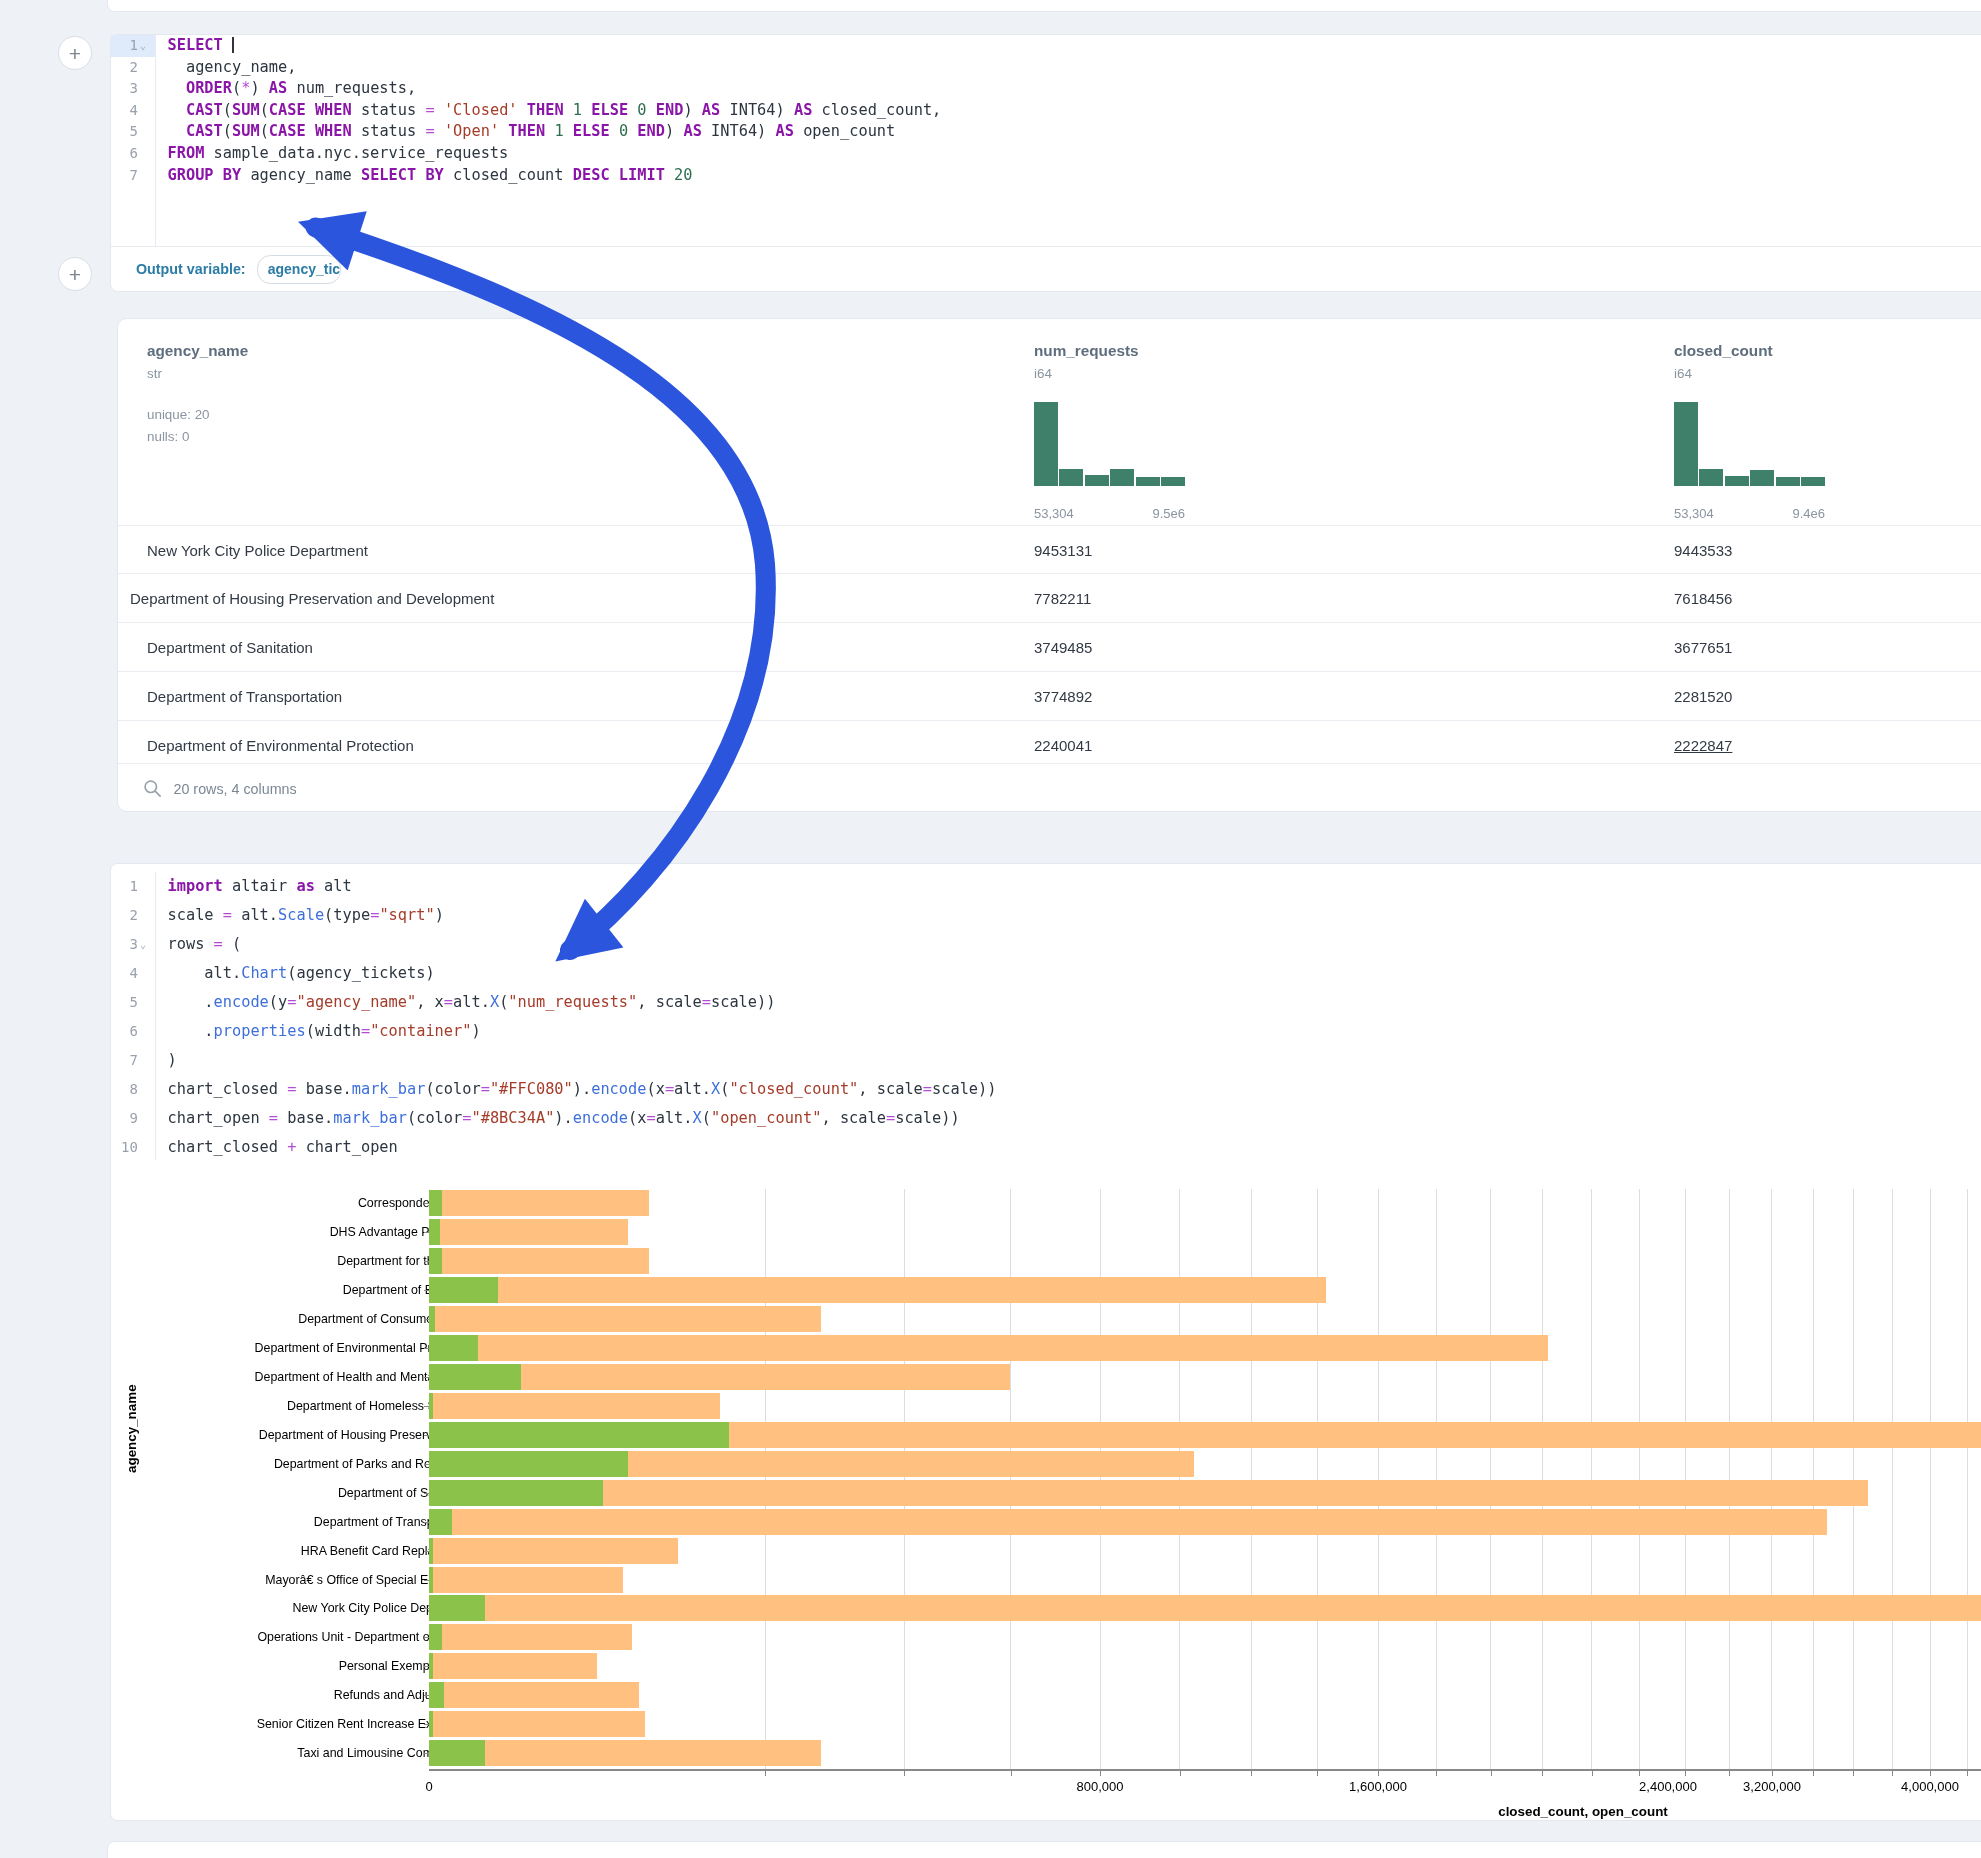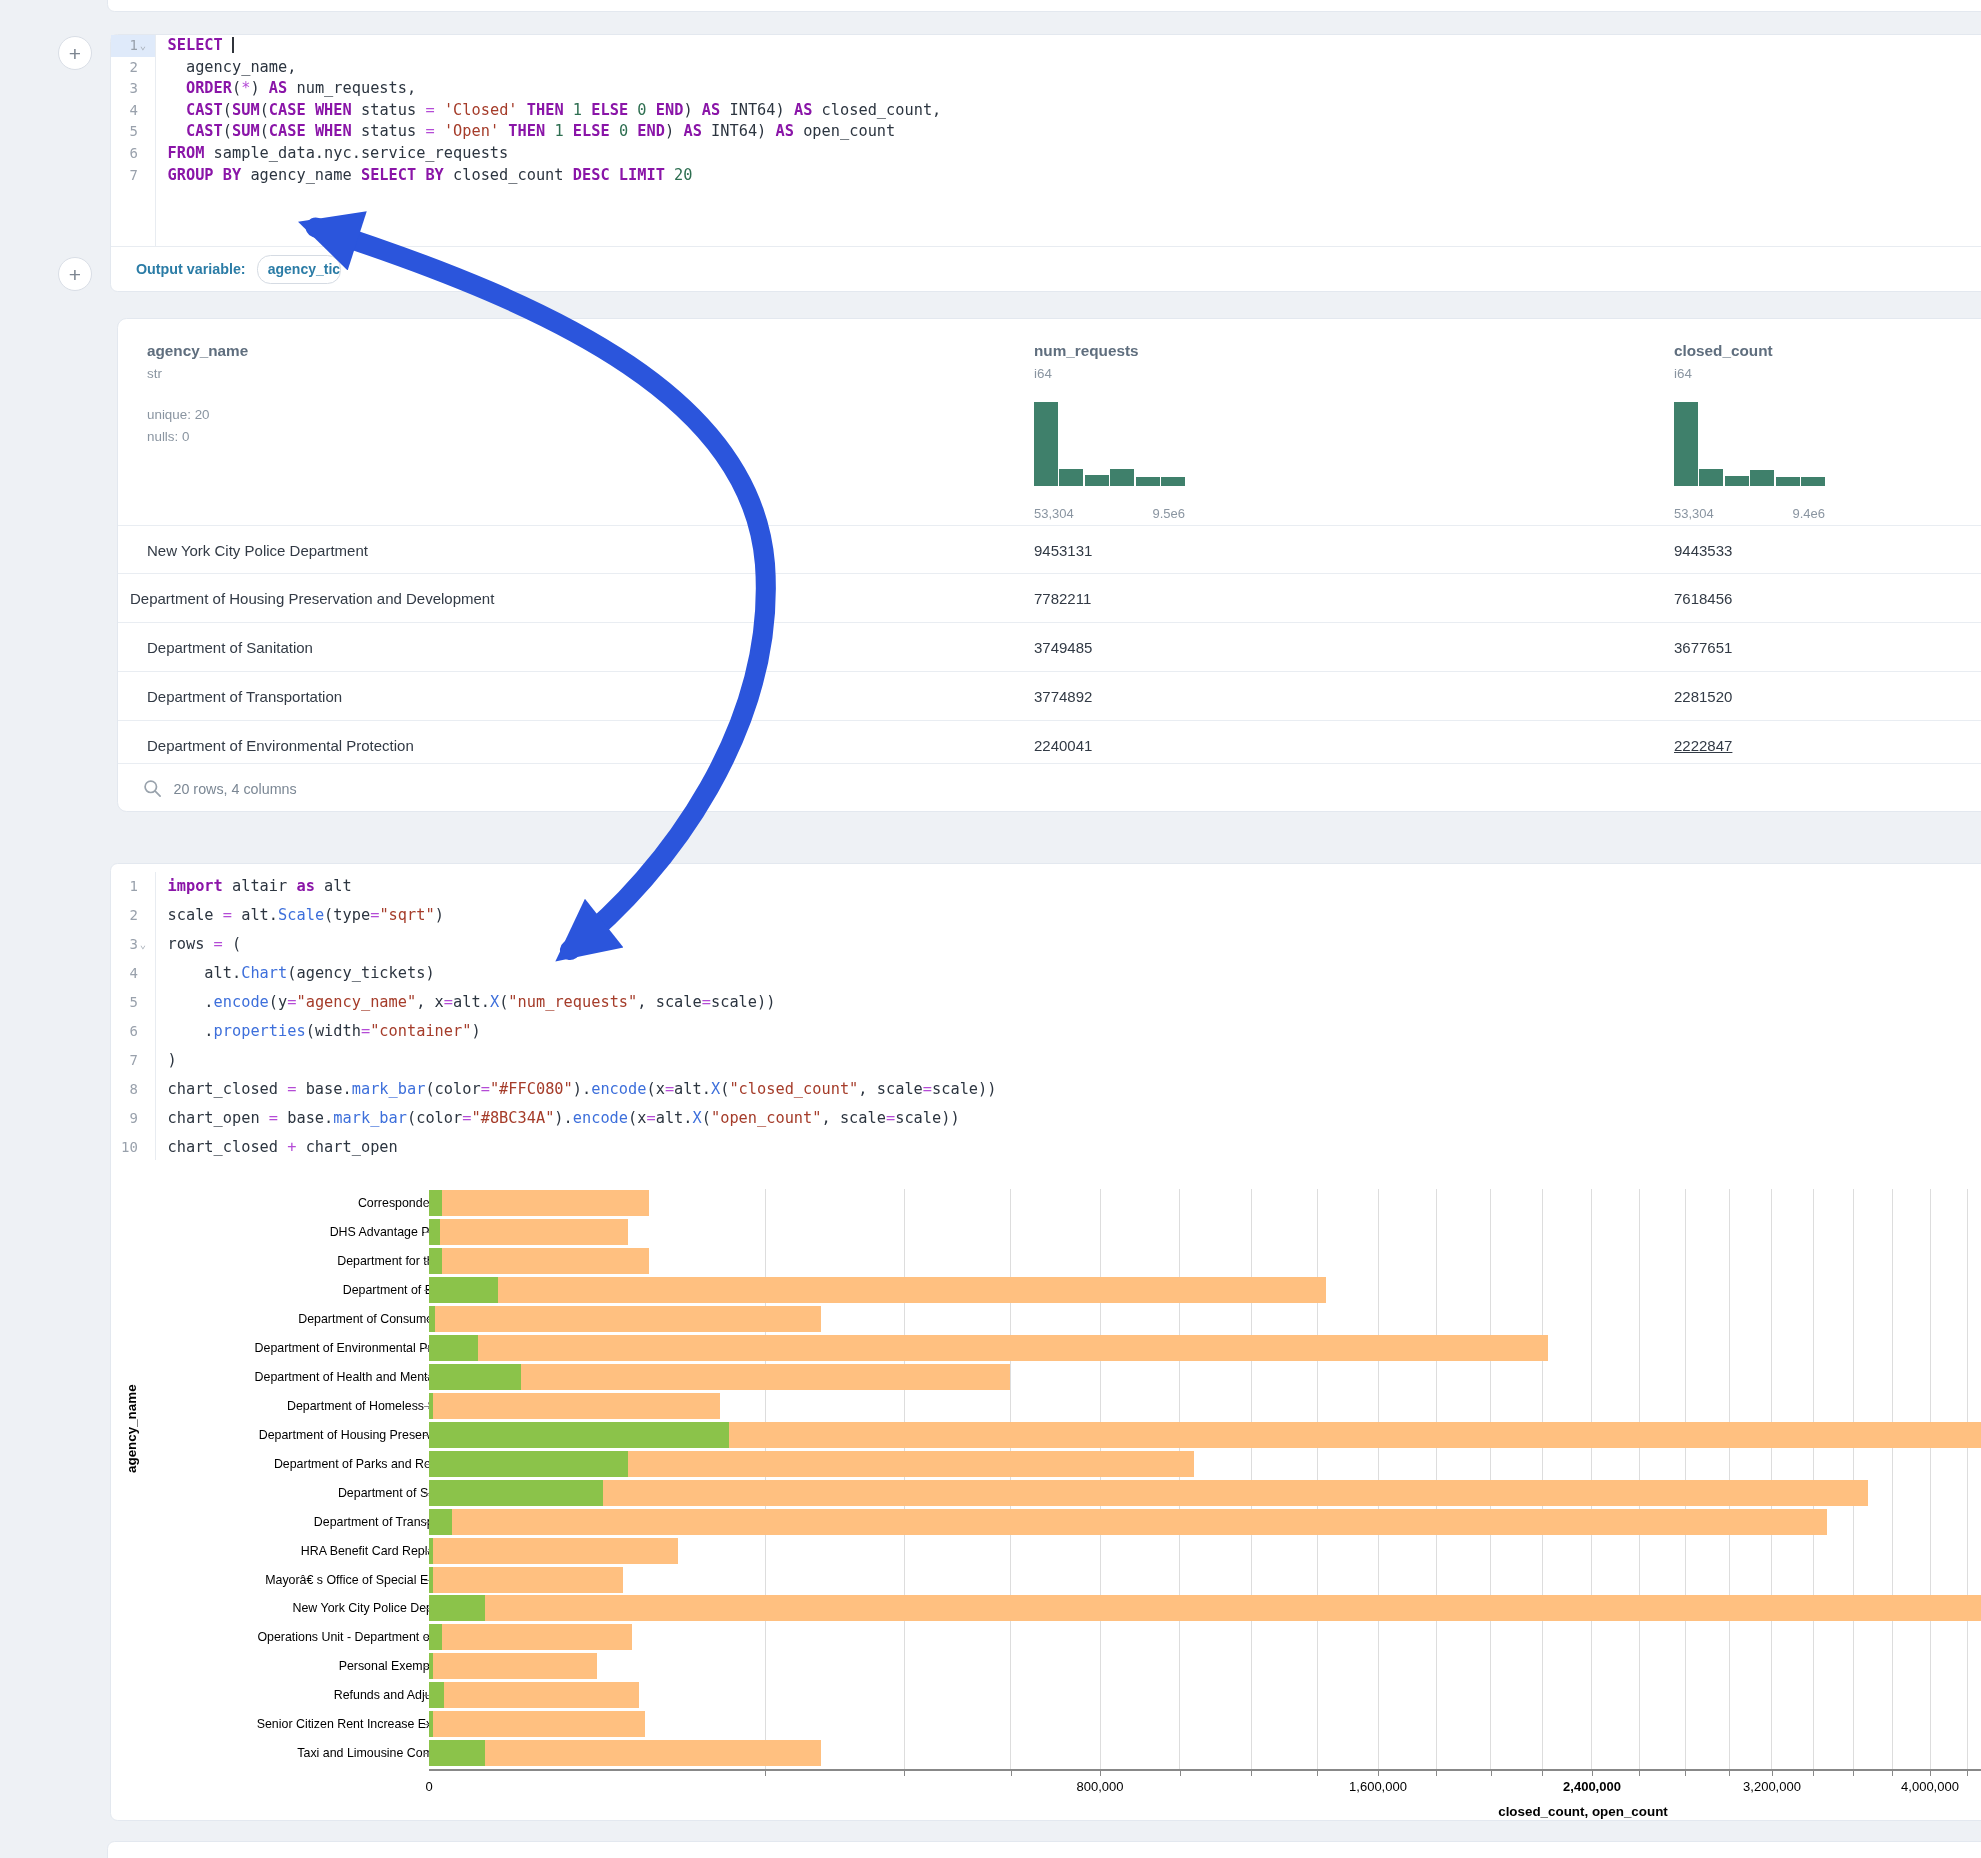--- a/index.html
+++ b/index.html
@@ -439,21 +439,21 @@
         <div class="xtick" style="left: 1618px;"></div>
         <div class="xtick" style="left: 1661px;"></div>
         <div class="xtick" style="left: 1702px;"></div>
         <div class="xtick" style="left: 1742px;"></div>
         <div class="xtick" style="left: 1781px;"></div>
         <div class="xtick" style="left: 1819px;"></div>
         <div class="xtick" style="left: 1856px;"></div>
         <div class="xlab" style="left: 318px;">0</div>
         <div class="xlab" style="left: 989px;">800,000</div>
         <div class="xlab" style="left: 1267px;">1,600,000</div>
-        <div class="xlab" style="left: 1481px; font-weight: bold;">2,400,000</div>
+        <div class="xlab" style="left: 1557px;">2,400,000</div>
         <div class="xlab" style="left: 1661px;">3,200,000</div>
         <div class="xlab" style="left: 1819px;">4,000,000</div>
       </div>
     <div id="x-title">closed_count, open_count</div>
   </div>
 </div>
 
 <div id="bottom-stub" class="stub"></div>
 
 <svg id="arrow-svg" width="1982" height="1858" viewBox="0 0 2073 1944">

